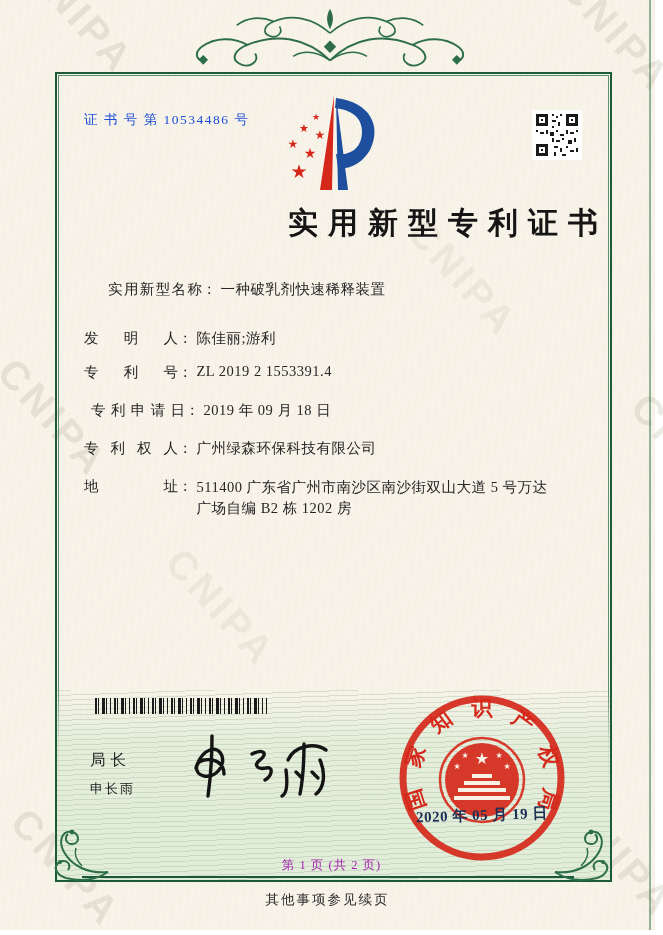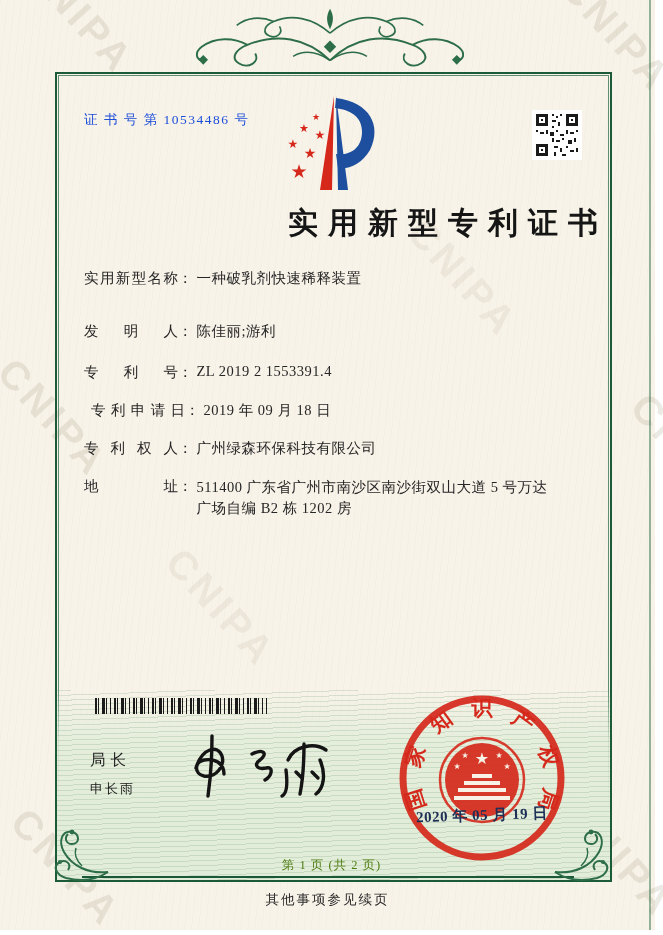--- a/index.html
+++ b/index.html
@@ -34,21 +34,21 @@
   #barcode{position:absolute;left:95px;top:698px;width:172px;height:16px;
       background:repeating-linear-gradient(90deg,#1a1a1a 0 2px,rgba(0,0,0,0) 2px 3px,#1a1a1a 3px 4px,rgba(0,0,0,0) 4px 7px,#1a1a1a 7px 10px,rgba(0,0,0,0) 10px 11px,#1a1a1a 11px 12px,rgba(0,0,0,0) 12px 15px,#1a1a1a 15px 16px,rgba(0,0,0,0) 16px 19px);}
   #qr{position:absolute;left:532px;top:110px;width:50px;height:50px;background:#fff;padding:0;}
   #signer-title{left:90px;top:750px;font-size:15.5px;letter-spacing:5px;color:#1d1d1d;}
   #signer-name{left:90px;top:780px;font-size:13px;letter-spacing:2px;color:#1d1d1d;}
   #signature-svg{position:absolute;left:168px;top:730px;}
   #seal-svg{position:absolute;left:394px;top:690px;}
   #seal-ring-text text{font-size:21px;font-weight:bold;fill:#d5281b;font-family:"Liberation Serif","DejaVu Serif",serif;}
   #seal-date{position:absolute;left:394px;top:806px;width:176px;text-align:center;
       font-size:15px;font-weight:bold;color:#1d2f55;letter-spacing:.5px;transform:rotate(-2deg);}
-  #footer-page{left:55px;top:857px;width:553px;text-align:center;font-size:12.5px;color:#4d7c0f;letter-spacing:1px;}
+  #footer-page{left:55px;top:857px;width:553px;text-align:center;font-size:12.5px;color:#a21caf;letter-spacing:1px;}
   #footer-note{left:0;top:891px;width:655px;text-align:center;font-size:13.5px;color:#2a2a2a;letter-spacing:2px;}
   .corner-orn{position:absolute;}
   #edge-line{position:absolute;left:649px;top:0;width:2px;height:930px;background:rgba(46,110,72,.5);}
 </style>
 </head>
 <body>
 
 <div id="screen">
   <div id="sheet"></div>
 
@@ -160,24 +160,24 @@
         <rect x="38" y="40" width="4" height="2"></rect>
           <rect x="44" y="38" width="2" height="4"></rect>
           <rect x="22" y="42" width="2" height="4"></rect>
         <rect x="30" y="44" width="4" height="2"></rect>
       </g>
     </svg>
   </div>
 
   <div id="title" class="txt">实用新型专利证书</div>
 
-  <div class="row" style="top:269px;">
+  <div class="row" style="top:280px;margin-left:24px;">
     <span class="lbl">实用新型名称</span><span class="colon">：</span><span class="val">一种破乳剂快速稀释装置</span>
   </div>
-  <div class="row" style="top:322px;">
+  <div class="row" style="top:329px;">
     <span class="lbl">发明人</span><span class="colon">：</span><span class="val">陈佳丽;游利</span>
   </div>
   <div class="row" style="top:363px;">
     <span class="lbl">专利号</span><span class="colon">：</span><span class="val">ZL 2019 2 1553391.4</span>
   </div>
   <div class="row" style="top:401px;margin-left:7px;">
     <span class="lbl">专利申请日</span><span class="colon">：</span><span class="val">2019 年 09 月 18 日</span>
   </div>
   <div class="row" style="top:439px;">
     <span class="lbl">专利权人</span><span class="colon">：</span><span class="val">广州绿森环保科技有限公司</span>

